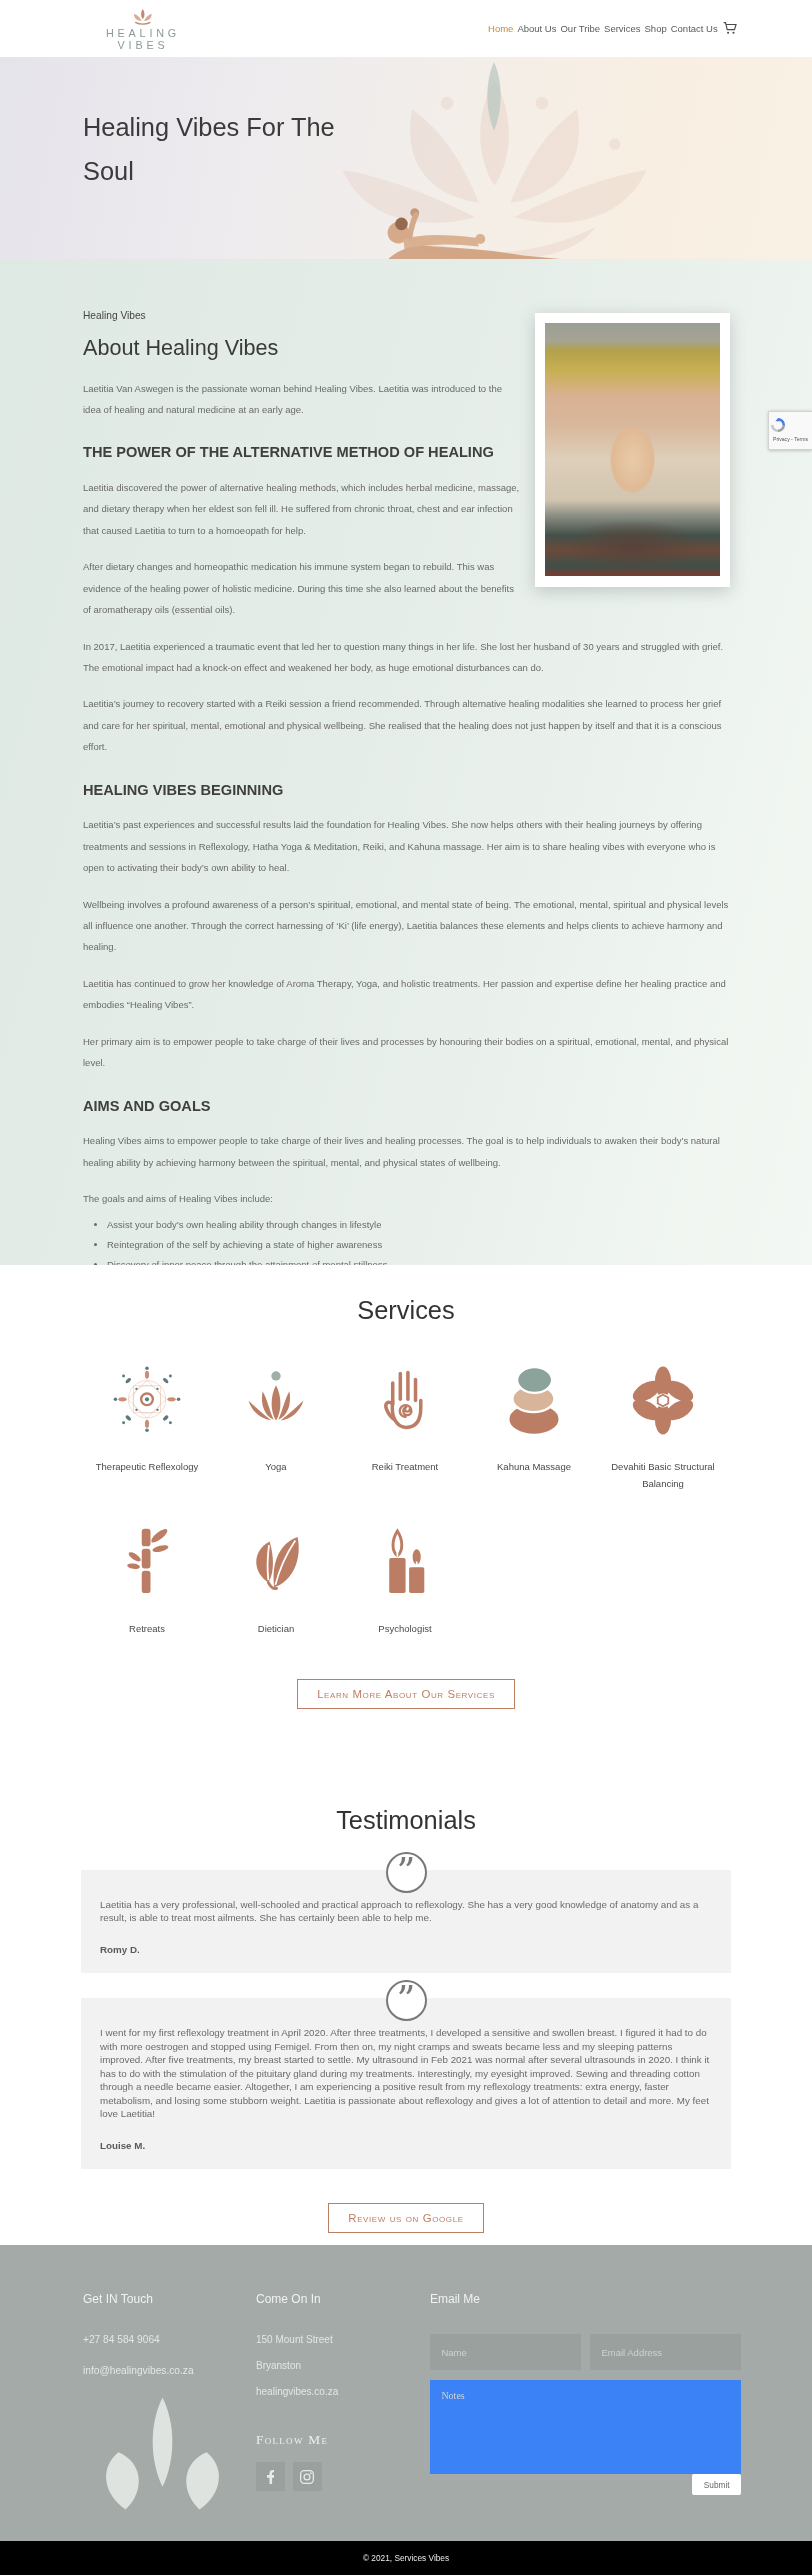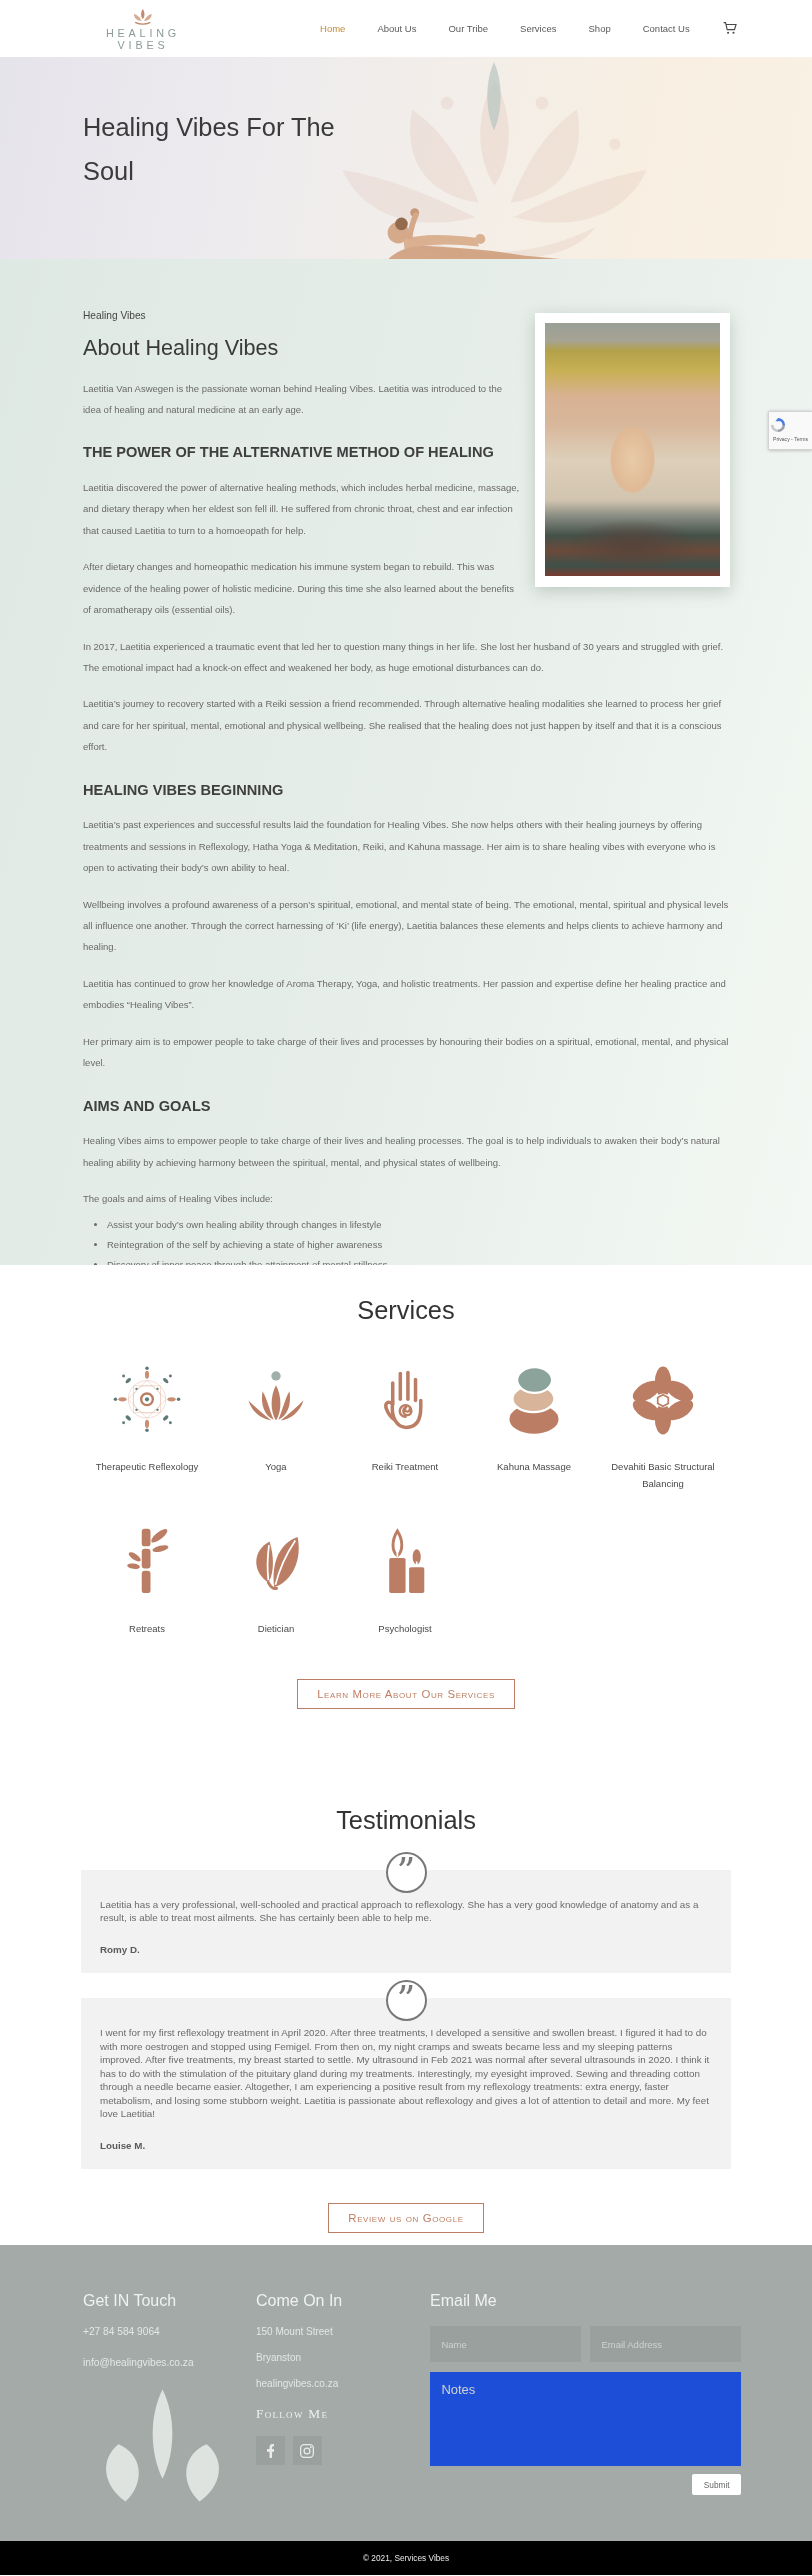--- a/index.html
+++ b/index.html
@@ -4,21 +4,21 @@
 <style>
   * { margin:0; padding:0; box-sizing:border-box; }
   html,body { width:812px; background:#ffffff; font-family:"Liberation Sans", sans-serif; }
   .icon svg { display:block; }
 
   
   .site-header { height:57px; background:#ffffff; position:relative; overflow:hidden; }
   .logo { position:absolute; left:81px; top:9px; width:124px; text-align:center; cursor:pointer; }
   .logo-lotus { margin:0 auto 1.9px; width:21.6px; height:16.5px; }
   .logo-text { font-size:10.8px; letter-spacing:3.8px; color:#8a9b93; font-weight:400; }
-  .main-nav { position:absolute; right:75px; top:0; height:57px; display:flex; align-items:center; gap:32px; }
+  .main-nav { position:absolute; right:75px; top:0; height:57px; display:flex; align-items:center; gap:4px; }
   .main-nav .nav-item { font-size:9.5px; color:#5a5a5a; cursor:pointer; }
   .main-nav .nav-item.active { color:#bf8b3e; }
   .cart-btn { cursor:pointer; margin-left:1.3px; }
 
   
   .hero { height:202px; position:relative; overflow:hidden;
           background:linear-gradient(100deg,#e6e4eb 0%,#edebee 30%,#f3eee9 55%,#f8efe2 78%,#f9f1e4 100%); }
   .hero-lotus { position:absolute; left:317px; top:11.4px; opacity:0.5; }
   .hero-leaf { position:absolute; left:480px; top:5.1px; opacity:0.65; }
   .hero-person { position:absolute; left:365px; bottom:-3.8px; opacity:0.9; }
@@ -69,38 +69,38 @@
                         line-height:0.95; display:block; }
   .quote-badge.second { margin-top:7.6px; }
   .testimonial-card { margin:0 81px; background:#f2f2f2; padding:28px 19px 18px; }
   .testimonial-text { font-size:9.8px; color:#6b6b6b; line-height:1.38; }
   .testimonial-author { font-size:9.8px; color:#5a5a5a; font-weight:700; margin-top:19px; }
   .review-btn { margin-top:34px; }
 
   
   .site-footer { height:296px; background:#a4aaa7; position:relative; overflow:hidden; }
   .footer-col { position:absolute; top:47px; }
-  .footer-col h4 { font-size:16px; color:#f0f2f1; font-weight:500; margin-bottom:16px; }
+  .footer-col h4 { font-size:12px; color:#f0f2f1; font-weight:500; margin-bottom:28px; }
   .footer-col .f-line { font-size:10px; color:#e3e7e5; margin-bottom:15.2px; display:block; }
   .col-contact { left:83px; width:159px; }
   .col-contact .f-line { font-size:10.2px; margin-bottom:20.3px; }
   .footer-lotus { margin:16.5px auto 0; width:143px; }
   .col-visit { left:256px; width:146px; }
   .follow-heading { font-family:"Liberation Serif",serif; font-variant:small-caps; letter-spacing:1.3px;
-                    font-size:13.3px; color:#eef0ef; margin:17px 0 14px; }
+                    font-size:13.3px; color:#eef0ef; margin:35px 0 14px; }
   .social-row { display:flex; gap:7.6px; }
   .social-sq { width:29px; height:29px; background:#99a09d; display:flex; align-items:center;
                justify-content:center; cursor:pointer; }
   .col-form { left:430px; width:311px; }
   .form-row { display:flex; gap:9px;justify-content:flex-end; }
   .f-input { background:#99a09d; border:none; height:36px; width:151px; padding:0 11.4px; font-size:9.5px;
              color:#f2f4f3; font-family:"Liberation Sans",sans-serif; }
   .f-input::placeholder, .f-textarea::placeholder { color:#ced3d1; opacity:1; }
-  .f-textarea { background:#1d4ed8; border:none; width:311px; height:94px; margin-top:10.2px; padding:10.2px 11.4px;
-                font-size:13px; color:#f2f4f3; font-family:Liberation Sans, sans-serif; resize:none; }
+  .f-textarea { background:#3b82f6; border:none; width:311px; height:94px; margin-top:10.2px; padding:10.2px 11.4px;
+                font-size:10px; color:#f2f4f3; font-family:Liberation Serif, serif; resize:none; }
   .submit-btn { position:absolute; right:0; top:182px; background:#ffffff; border:none; border-radius:1.9px;
                 color:#666666; font-size:8.3px; padding:5.7px 11.4px; cursor:pointer;
                 font-family:"Liberation Sans",sans-serif; }
   .col-form { position:absolute; }
 
   
   .copyright-bar { height:34px; background:#000000; display:flex; align-items:center; justify-content:center; }
   .copyright-bar span { font-size:8.3px; color:#ebebeb; }
 </style>
 </head>

